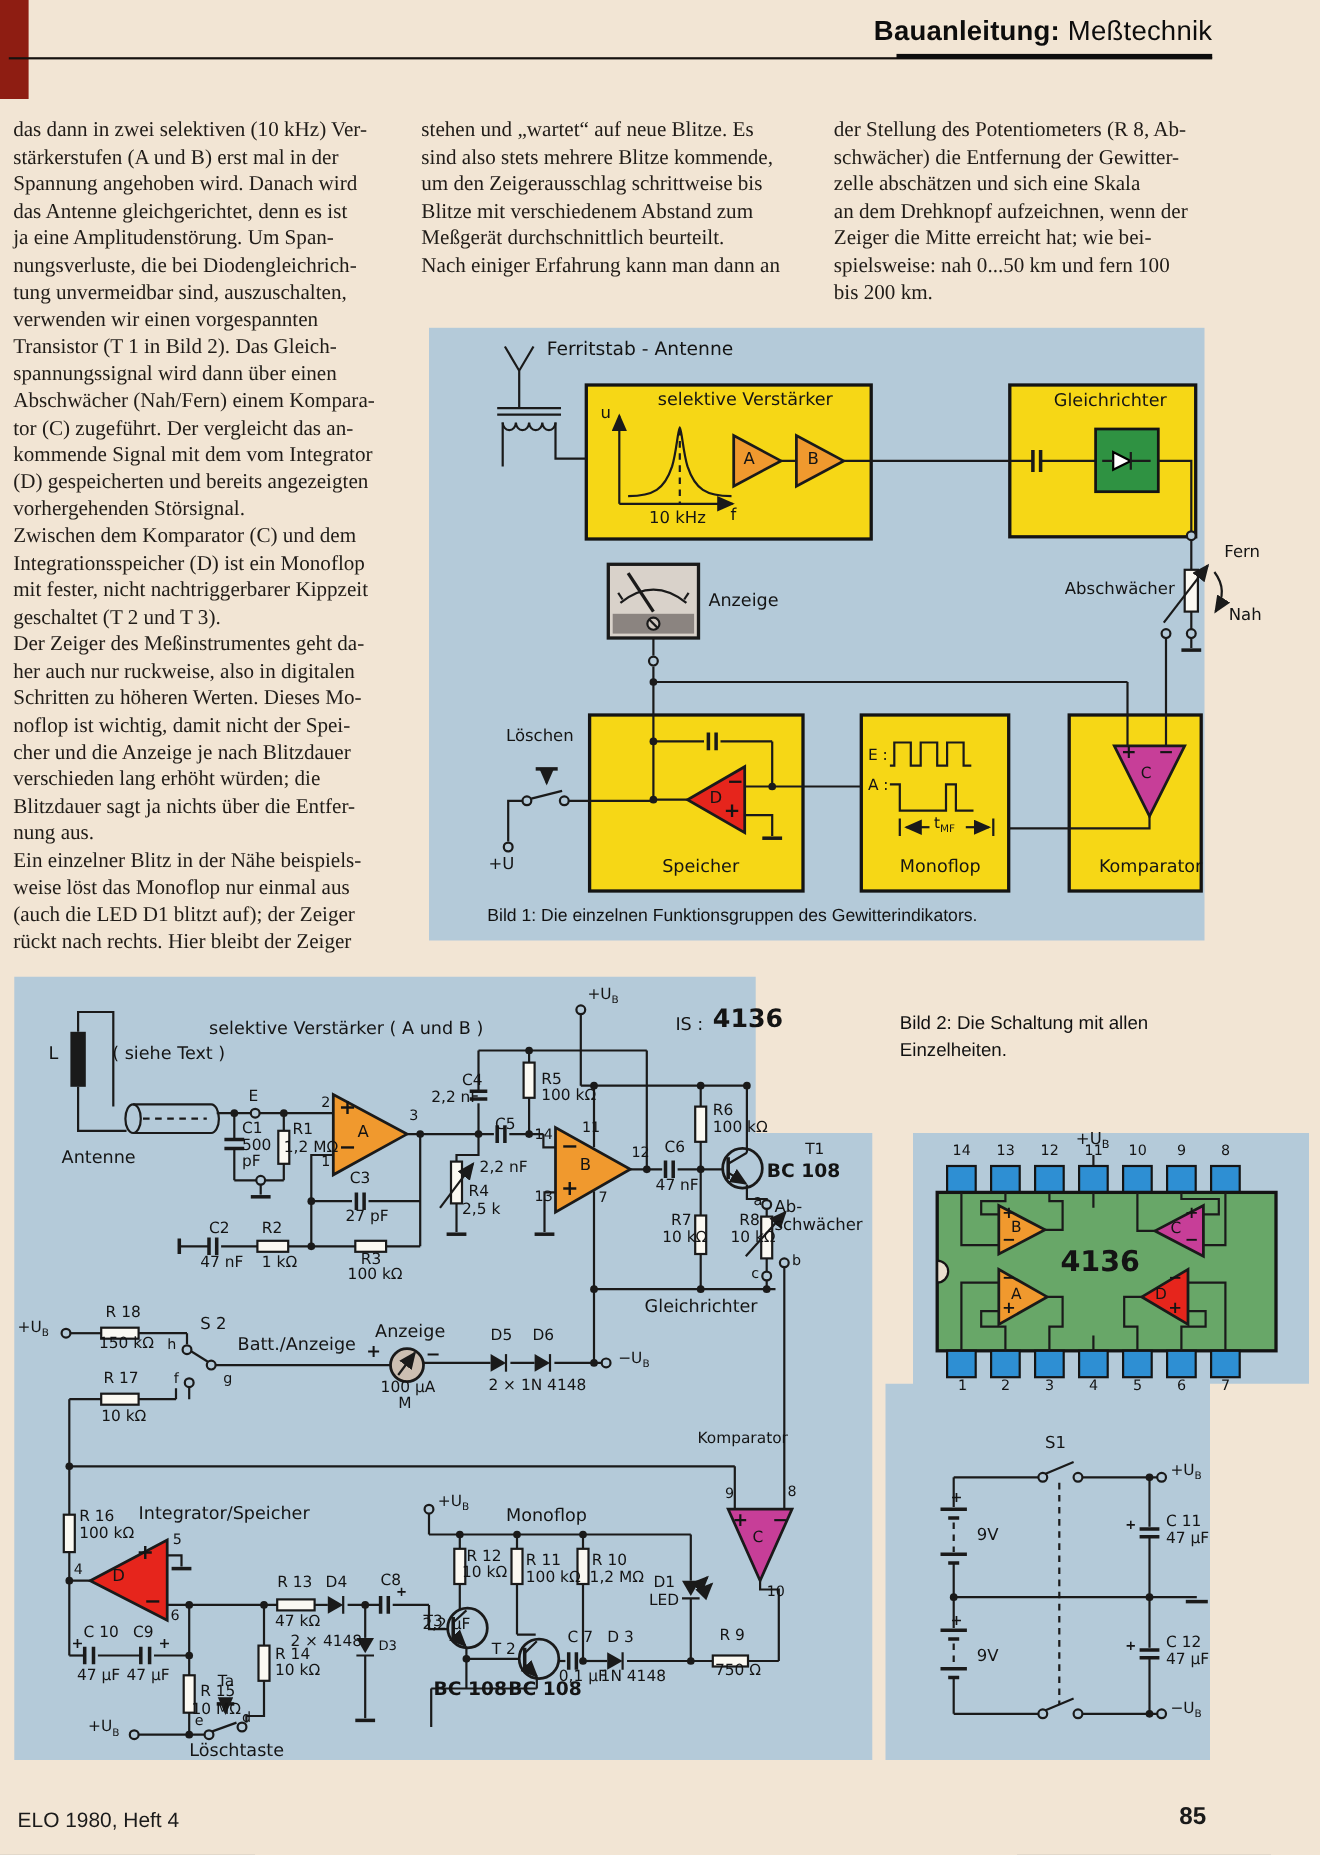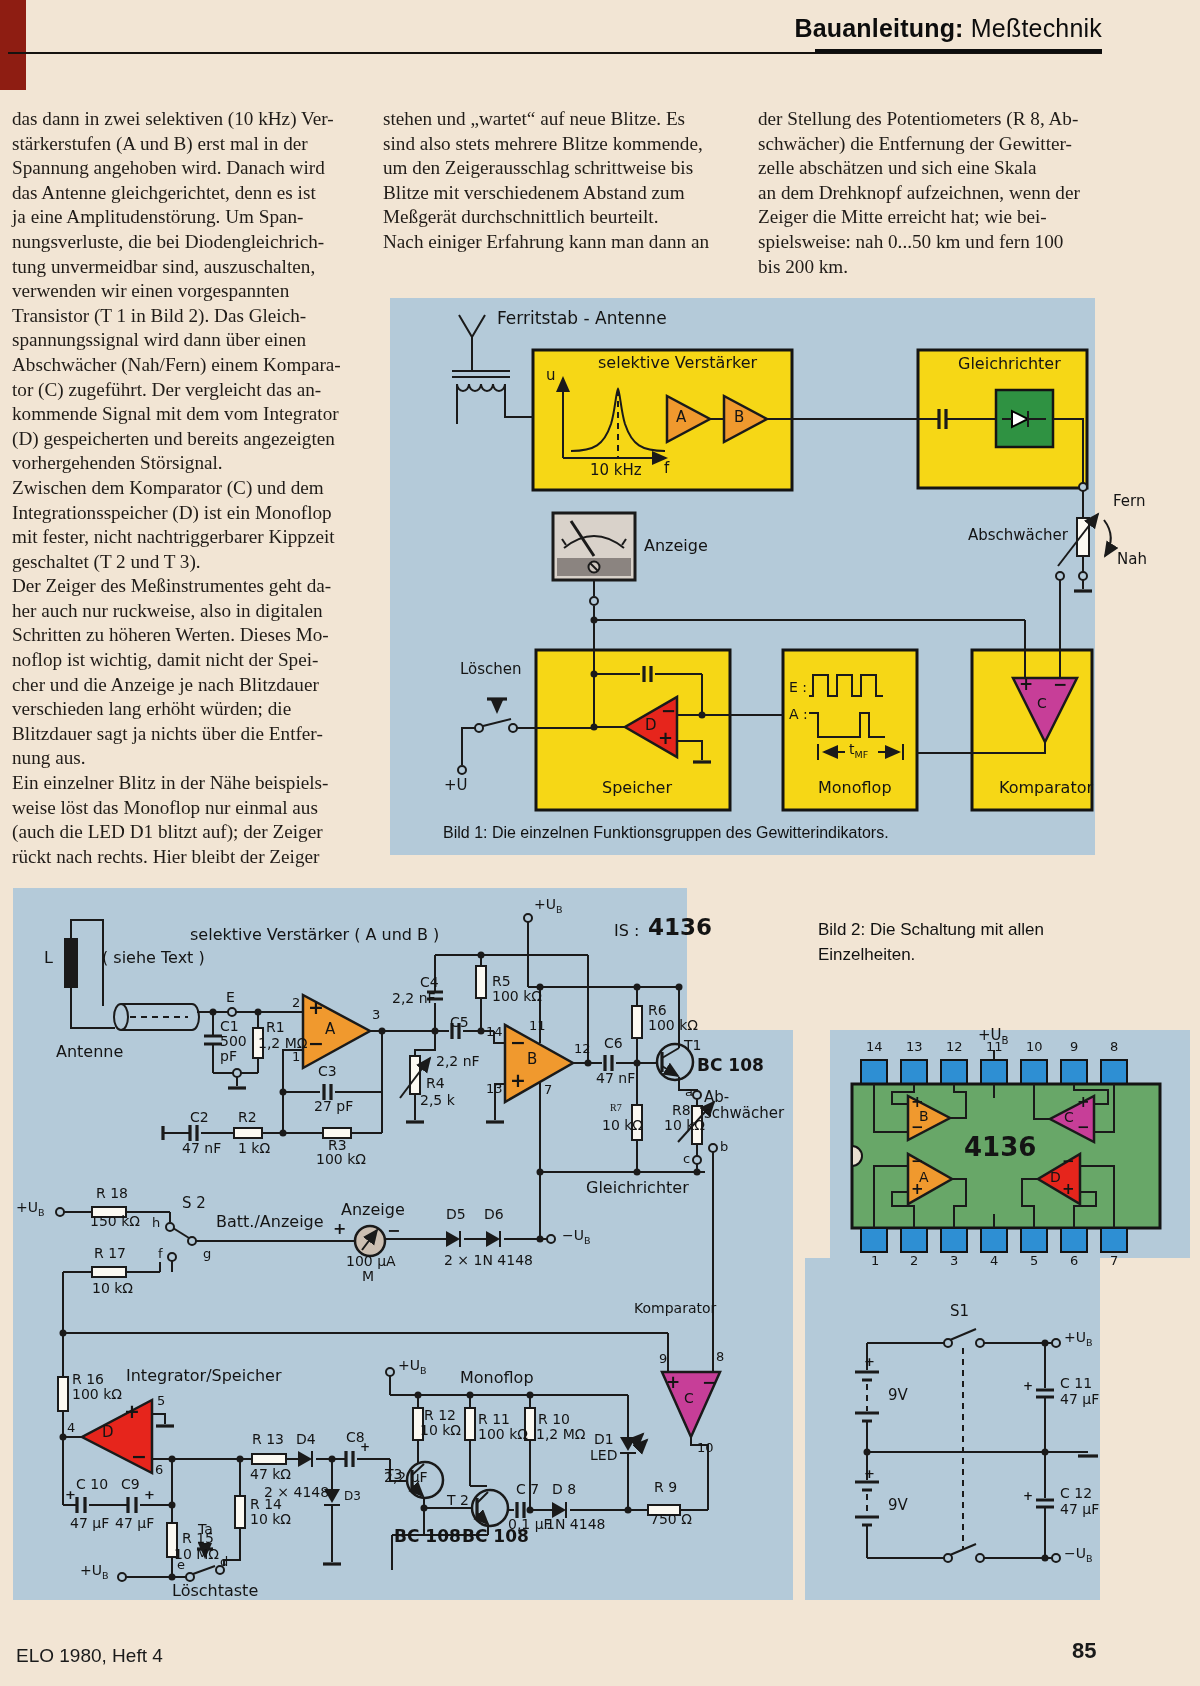--- a/index.html
+++ b/index.html
@@ -551,23 +551,23 @@
       <div class="lbl" style="left: 529px; top: 1019px; font-size: 13px;">11</div>
       <div class="lbl" style="left: 544px; top: 1083px; font-size: 13px;">7</div>
       <div class="lbl" style="left: 574px; top: 1042px; font-size: 13px;">12</div>
       <div class="lbl" style="left: 527px; top: 1052px; font-size: 15px;">B</div>
       <div class="lbl" style="left: 510px; top: 1032px; font-size: 19px; font-weight: 700;">−</div>
       <div class="lbl" style="left: 510px; top: 1070px; font-size: 19px; font-weight: 700;">+</div>
       <div class="lbl" style="left: 604px; top: 1036px; font-size: 14px;">C6</div>
       <div class="lbl" style="left: 596px; top: 1071px; font-size: 14px;">47 nF</div>
       <div class="lbl" style="left: 648px; top: 1003px; font-size: 14px;">R6</div>
       <div class="lbl" style="left: 648px; top: 1018px; font-size: 14px;">100 kΩ</div>
-      <div class="lbl" style="left: 684px; top: 1038px; font-size: 14px;">T1</div>
+      <div class="lbl" style="left: 732px; top: 1038px; font-size: 14px;">T1</div>
       <div class="lbl" style="left: 697px; top: 1056px; font-size: 17px; font-weight: 700;">BC 108</div>
-      <div class="lbl" style="left: 610px; top: 1103px; font-size: 10px; font-family: Liberation Serif, serif;">R7</div>
+      <div class="lbl" style="left: 610px; top: 1103px; font-size: 14px;">R7</div>
       <div class="lbl" style="left: 602px; top: 1118px; font-size: 14px;">10 kΩ</div>
       <div class="lbl" style="left: 672px; top: 1103px; font-size: 14px;">R8</div>
       <div class="lbl" style="left: 664px; top: 1118px; font-size: 14px;">10 kΩ</div>
       <div class="lbl" style="left: 704px; top: 1090px; font-size: 15px;">Ab-
 schwächer</div>
       <div class="lbl" style="left: 685px; top: 1085px; font-size: 13px;">a</div>
       <div class="lbl" style="left: 720px; top: 1140px; font-size: 13px;">b</div>
       <div class="lbl" style="left: 683px; top: 1152px; font-size: 13px;">c</div>
       <div class="lbl" style="left: 586px; top: 1180px; font-size: 16px;">Gleichrichter</div>
       <div class="lbl" style="left: 341px; top: 1202px; font-size: 16px;">Anzeige</div>
@@ -630,21 +630,21 @@
       <div class="lbl" style="left: 424px; top: 1408px; font-size: 14px;">R 12</div>
       <div class="lbl" style="left: 420px; top: 1423px; font-size: 14px;">10 kΩ</div>
       <div class="lbl" style="left: 478px; top: 1412px; font-size: 14px;">R 11</div>
       <div class="lbl" style="left: 478px; top: 1427px; font-size: 14px;">100 kΩ</div>
       <div class="lbl" style="left: 538px; top: 1412px; font-size: 14px;">R 10</div>
       <div class="lbl" style="left: 536px; top: 1427px; font-size: 14px;">1,2 MΩ</div>
       <div class="lbl" style="left: 594px; top: 1432px; font-size: 14px;">D1</div>
       <div class="lbl" style="left: 590px; top: 1448px; font-size: 14px;">LED</div>
       <div class="lbl" style="left: 516px; top: 1482px; font-size: 14px;">C 7</div>
       <div class="lbl" style="left: 508px; top: 1517px; font-size: 14px;">0,1 μF</div>
-      <div class="lbl" style="left: 552px; top: 1482px; font-size: 14px;">D 8</div>
+      <div class="lbl" style="left: 552px; top: 1482px; font-size: 14px;">D 3</div>
       <div class="lbl" style="left: 546px; top: 1517px; font-size: 14px;">1N 4148</div>
       <div class="lbl" style="left: 654px; top: 1480px; font-size: 14px;">R 9</div>
       <div class="lbl" style="left: 650px; top: 1512px; font-size: 14px;">750 Ω</div>
       <div class="lbl" style="left: 634px; top: 1301px; font-size: 14px;">Komparator</div>
       <div class="lbl" style="left: 659px; top: 1352px; font-size: 13px;">9</div>
       <div class="lbl" style="left: 716px; top: 1350px; font-size: 13px;">8</div>
       <div class="lbl" style="left: 697px; top: 1441px; font-size: 13px;">10</div>
       <div class="lbl" style="left: 684px; top: 1391px; font-size: 14px;">C</div>
       <div class="lbl" style="left: 666px; top: 1373px; font-size: 17px; font-weight: 700;">+</div>
       <div class="lbl" style="left: 702px; top: 1373px; font-size: 17px; font-weight: 700;">−</div>

